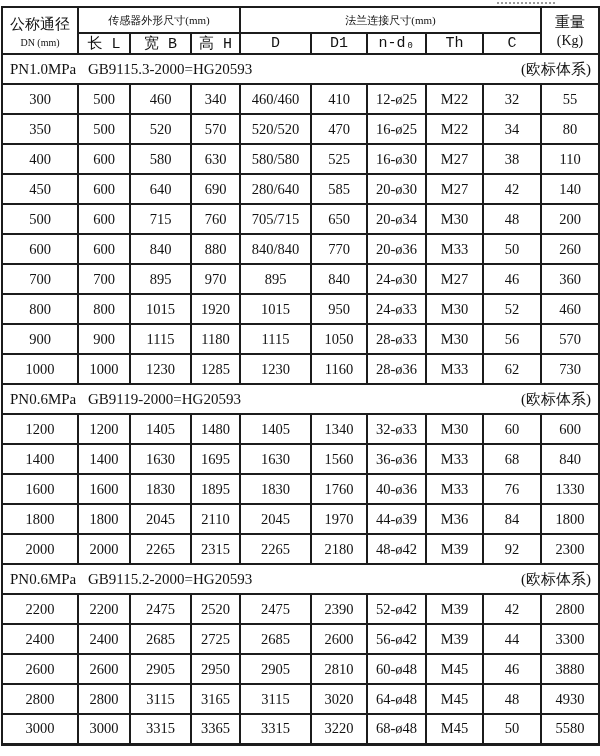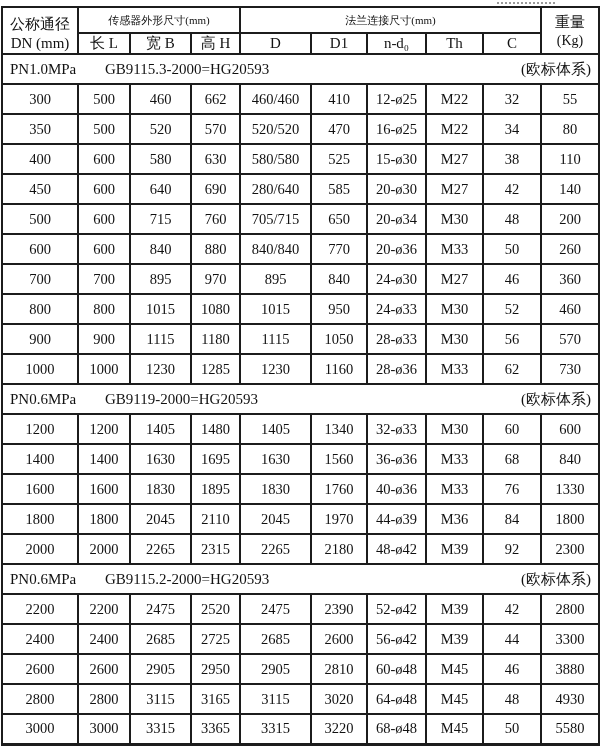--- a/index.html
+++ b/index.html
@@ -38,43 +38,43 @@
   table.spec td {
     border: 2px solid #1c1c1c;
     text-align: center;
     vertical-align: middle;
     padding: 0;
     font-weight: normal;
     overflow: hidden;
     white-space: nowrap;
   }
   tr.h1 { height: 26px; }
-  tr.h2 { height: 14px; }
+  tr.h2 { height: 14px; font-family: Liberation Mono, monospace; }
   tbody tr { height: 30px; }
   .zh { font-size: 11px; }
   .sub-head { font-size: 15px; }
   .dn-line1 { display: block; font-size: 15px; line-height: 20px; margin-top: 4px; }
-  .dn-line2 { display: block; font-size: 15px; line-height: 18px; letter-spacing: 0px; }
+  .dn-line2 { display: block; font-size: 10px; line-height: 18px; letter-spacing: 0px; }
   .wt-line1 { display: block; font-size: 15px; line-height: 20px; margin-top: 0; }
   .wt-line2 { display: block; font-size: 14px; line-height: 18px; }
   td.data-cell { font-size: 14.5px; }
   tr.section-row td {
     position: relative;
     text-align: left;
     font-size: 15px;
   }
   tr.section-row .sec-pressure {
     position: absolute;
     left: 7px;
     top: 50%;
     transform: translateY(-50%);
   }
   tr.section-row .sec-standard {
     position: absolute;
-    left: 102px;
+    left: 85px;
     top: 50%;
     transform: translateY(-50%);
   }
   tr.section-row .sec-note {
     position: absolute;
     right: 7px;
     top: 50%;
     transform: translateY(-50%);
     margin-left: 42px;
   }
@@ -127,21 +127,21 @@
           <td colspan="10">
             <span class="sec-pressure">PN1.0MPa</span>
             <span class="sec-standard">GB9115.3-2000=HG20593</span>
             <span class="sec-note">(欧标体系)</span>
           </td>
         </tr>
         <tr>
           <td class="data-cell">300</td>
           <td class="data-cell">500</td>
           <td class="data-cell">460</td>
-          <td class="data-cell">662</td>
+          <td class="data-cell">340</td>
           <td class="data-cell">460/460</td>
           <td class="data-cell">410</td>
           <td class="data-cell">12-ø25</td>
           <td class="data-cell">M22</td>
           <td class="data-cell">32</td>
           <td class="data-cell">55</td>
         </tr>
         <tr>
           <td class="data-cell">350</td>
           <td class="data-cell">500</td>
@@ -154,21 +154,21 @@
           <td class="data-cell">34</td>
           <td class="data-cell">80</td>
         </tr>
         <tr>
           <td class="data-cell">400</td>
           <td class="data-cell">600</td>
           <td class="data-cell">580</td>
           <td class="data-cell">630</td>
           <td class="data-cell">580/580</td>
           <td class="data-cell">525</td>
-          <td class="data-cell">15-ø30</td>
+          <td class="data-cell">16-ø30</td>
           <td class="data-cell">M27</td>
           <td class="data-cell">38</td>
           <td class="data-cell">110</td>
         </tr>
         <tr>
           <td class="data-cell">450</td>
           <td class="data-cell">600</td>
           <td class="data-cell">640</td>
           <td class="data-cell">690</td>
           <td class="data-cell">280/640</td>
@@ -211,21 +211,21 @@
           <td class="data-cell">840</td>
           <td class="data-cell">24-ø30</td>
           <td class="data-cell">M27</td>
           <td class="data-cell">46</td>
           <td class="data-cell">360</td>
         </tr>
         <tr>
           <td class="data-cell">800</td>
           <td class="data-cell">800</td>
           <td class="data-cell">1015</td>
-          <td class="data-cell">1080</td>
+          <td class="data-cell">1920</td>
           <td class="data-cell">1015</td>
           <td class="data-cell">950</td>
           <td class="data-cell">24-ø33</td>
           <td class="data-cell">M30</td>
           <td class="data-cell">52</td>
           <td class="data-cell">460</td>
         </tr>
         <tr>
           <td class="data-cell">900</td>
           <td class="data-cell">900</td>

